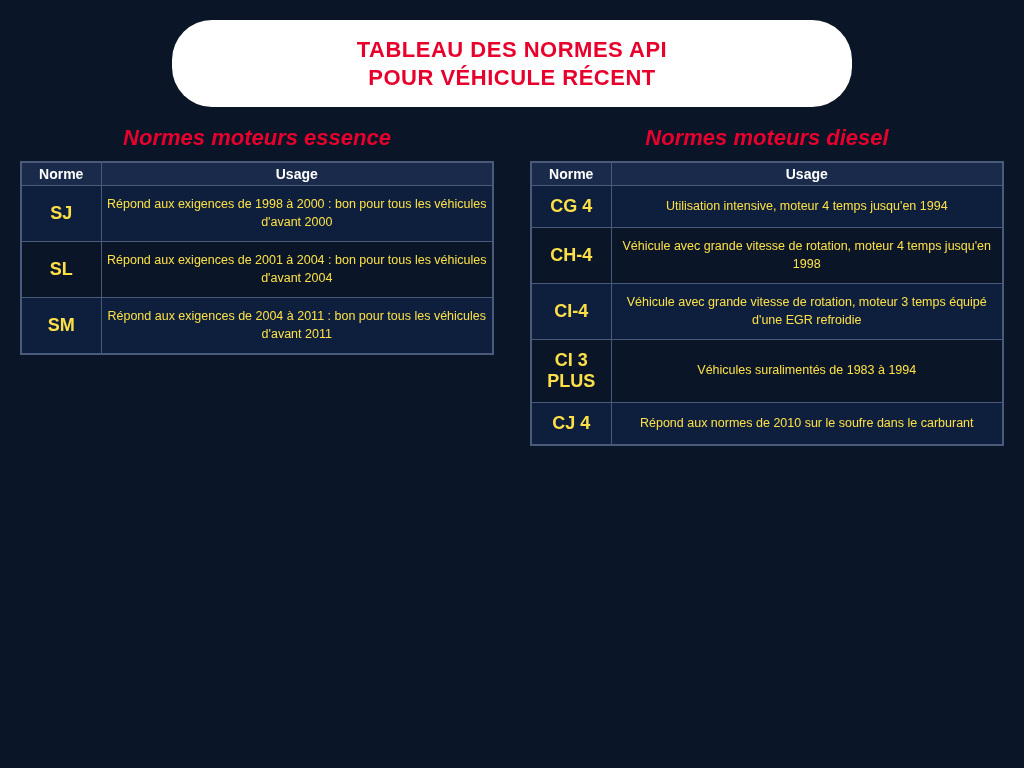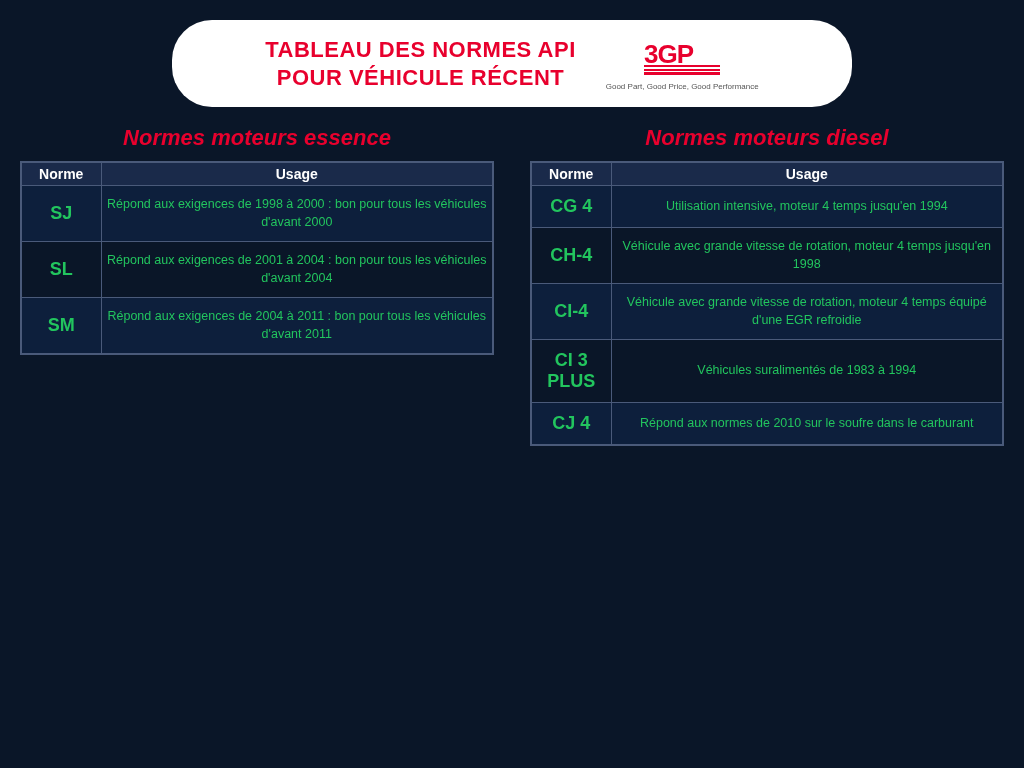--- a/index.html
+++ b/index.html
@@ -97,21 +97,21 @@
       color: white;
       font-size: 14px;
       font-weight: 700;
       padding: 3px 8px;
       text-align: center;
       border: 1px solid #4a5a7a;
     }
 
     tbody tr td {
       border: 1px solid #4a5a7a;
-      color: #22c55e;
+      color: #fde047;
       text-align: center;
       vertical-align: middle;
       padding: 10px 0;
       background-color: #0d1f3c;
     }
 
     .norme-cell {
       font-size: 18px;
       font-weight: 900;
       width: 80px;
@@ -129,38 +129,20 @@
   </style>
 </head>
 <body>
 
 <div class="header">
   <div class="header-title">
     <h1>
       <span>TABLEAU DES NORMES API</span><br>
       <span>POUR VÉHICULE RÉCENT</span>
     </h1>
-  </div>
-  <div class="logo-container">
-    <div class="logo-3gp">
-      <span class="logo-text-3gp">
-        
-        <svg width="80" height="38" viewBox="0 0 80 38">
-
-          <text x="2" y="26" font-family="Arial Black, Arial" font-size="26" font-weight="900" fill="#e8002d">3GP</text>
-
-          <line x1="2" y1="29" x2="78" y2="29" stroke="#e8002d" stroke-width="2"></line>
-          <line x1="2" y1="33" x2="78" y2="33" stroke="#e8002d" stroke-width="2"></line>
-
-          <rect x="2" y="35" width="76" height="13" fill="#e8002d"></rect>
-          <text x="40" y="45" font-family="Arial" font-size="9" font-weight="700" fill="white" text-anchor="middle" letter-spacing="3">EUROPE</text>
-        </svg>
-      </span>
-    </div>
-    <div class="logo-tagline">Good Part, Good Price, Good Performance</div>
   </div>
 </div>
 
 <div class="tables-container">
 
   <div class="table-section">
     <div class="section-title">Normes moteurs essence</div>
     <table>
       <thead>
         <tr>
@@ -198,21 +180,21 @@
           <tr>
       <td class="norme-cell">CG 4</td>
       <td class="usage-cell">Utilisation intensive, moteur 4 temps jusqu'en 1994</td>
     </tr>
           <tr>
       <td class="norme-cell">CH-4</td>
       <td class="usage-cell">Véhicule avec grande vitesse de rotation, moteur 4 temps jusqu'en 1998</td>
     </tr>
           <tr>
       <td class="norme-cell">CI-4</td>
-      <td class="usage-cell">Véhicule avec grande vitesse de rotation, moteur 4 temps équipé d'une EGR refroidie</td>
+      <td class="usage-cell">Véhicule avec grande vitesse de rotation, moteur 3 temps équipé d'une EGR refroidie</td>
     </tr>
           <tr>
       <td class="norme-cell">CI 3 PLUS</td>
       <td class="usage-cell">Véhicules suralimentés de 1983 à 1994</td>
     </tr>
           <tr>
       <td class="norme-cell">CJ 4</td>
       <td class="usage-cell">Répond aux normes de 2010 sur le soufre dans le carburant</td>
     </tr>
         </tbody>

